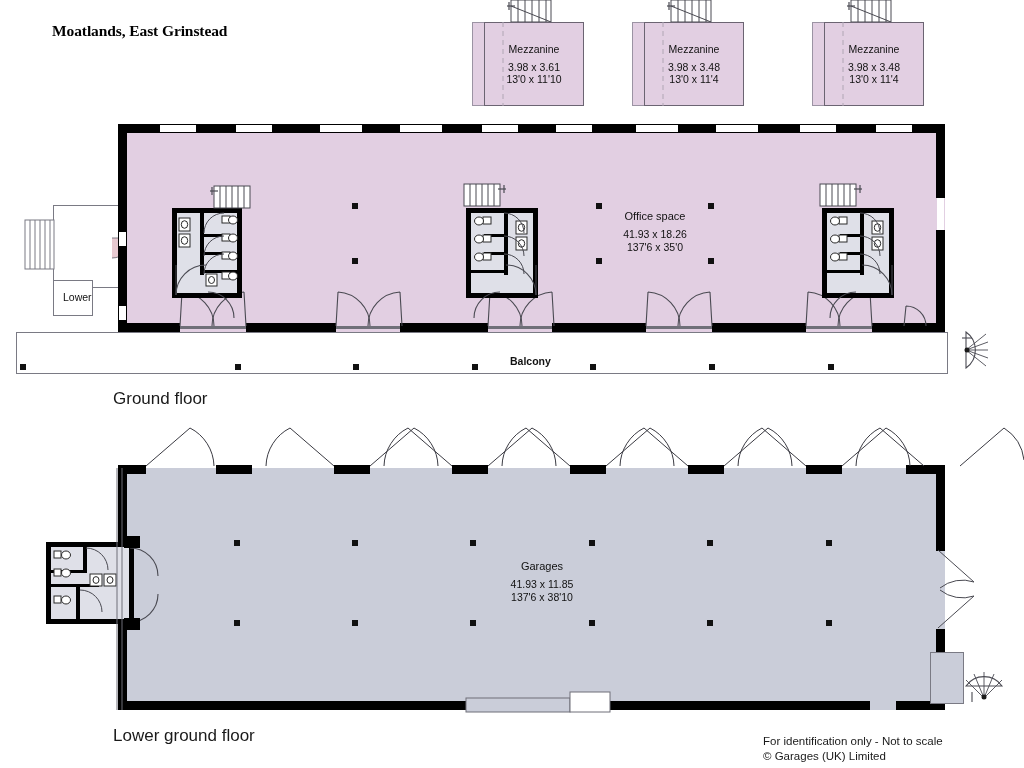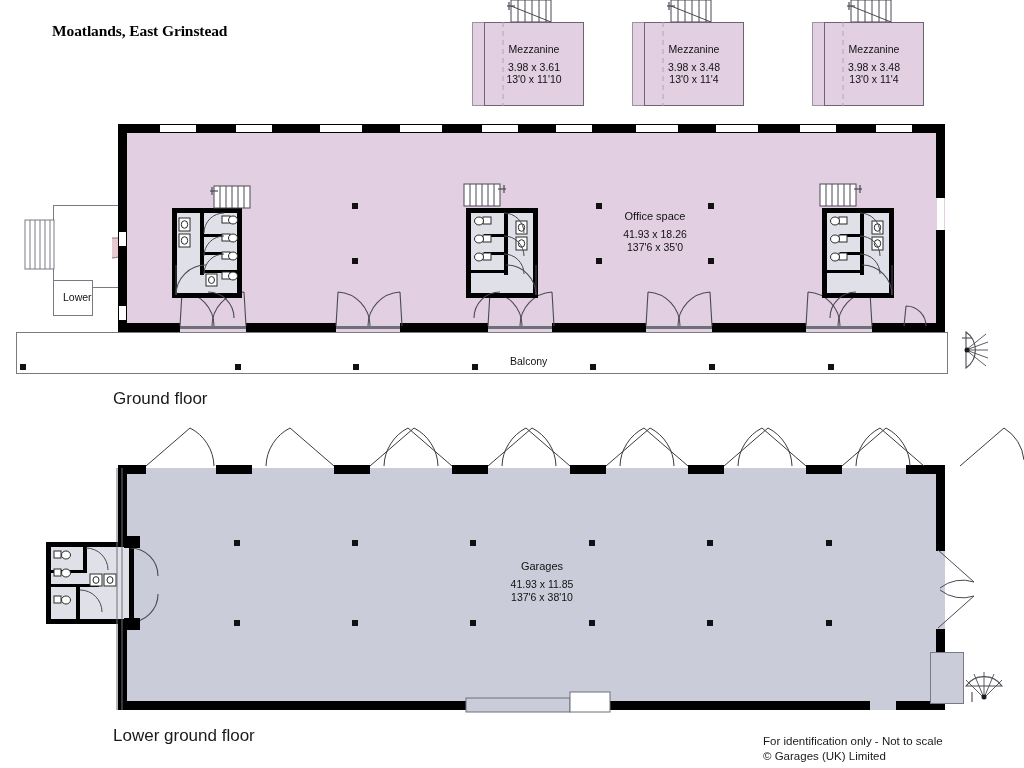--- a/index.html
+++ b/index.html
@@ -463,21 +463,21 @@
     <div class="abs dot" style="left:708px; top:93px;"></div>
     <div class="abs dot" style="left:708px; top:148px;"></div>
 
     <div class="abs room-label" style="left:555px; top:100px; width:200px;">
       <div class="rl-name">Office space</div>
       <div class="rl-dim" style="margin-top:6px;">41.93  x  18.26</div>
       <div class="rl-dim">137'6  x  35'0</div>
     </div>
 
     <div class="abs outline fill-white" style="left:16px; top:222px; width:932px; height:42px;"></div>
-    <div class="abs small-label" style="left:510px; top:245px;">Balcony</div>
+    <div class="abs small-label" style="left:510px; top:245px;font-weight:bold;">Balcony</div>
 
     <div class="abs dot" style="left:20px; top:254px;"></div>
     <div class="abs dot" style="left:235px; top:254px;"></div>
     <div class="abs dot" style="left:353px; top:254px;"></div>
     <div class="abs dot" style="left:472px; top:254px;"></div>
     <div class="abs dot" style="left:590px; top:254px;"></div>
     <div class="abs dot" style="left:709px; top:254px;"></div>
     <div class="abs dot" style="left:828px; top:254px;"></div>
 
     <svg class="abs" style="left:960px; top:218px;" width="46" height="44">

